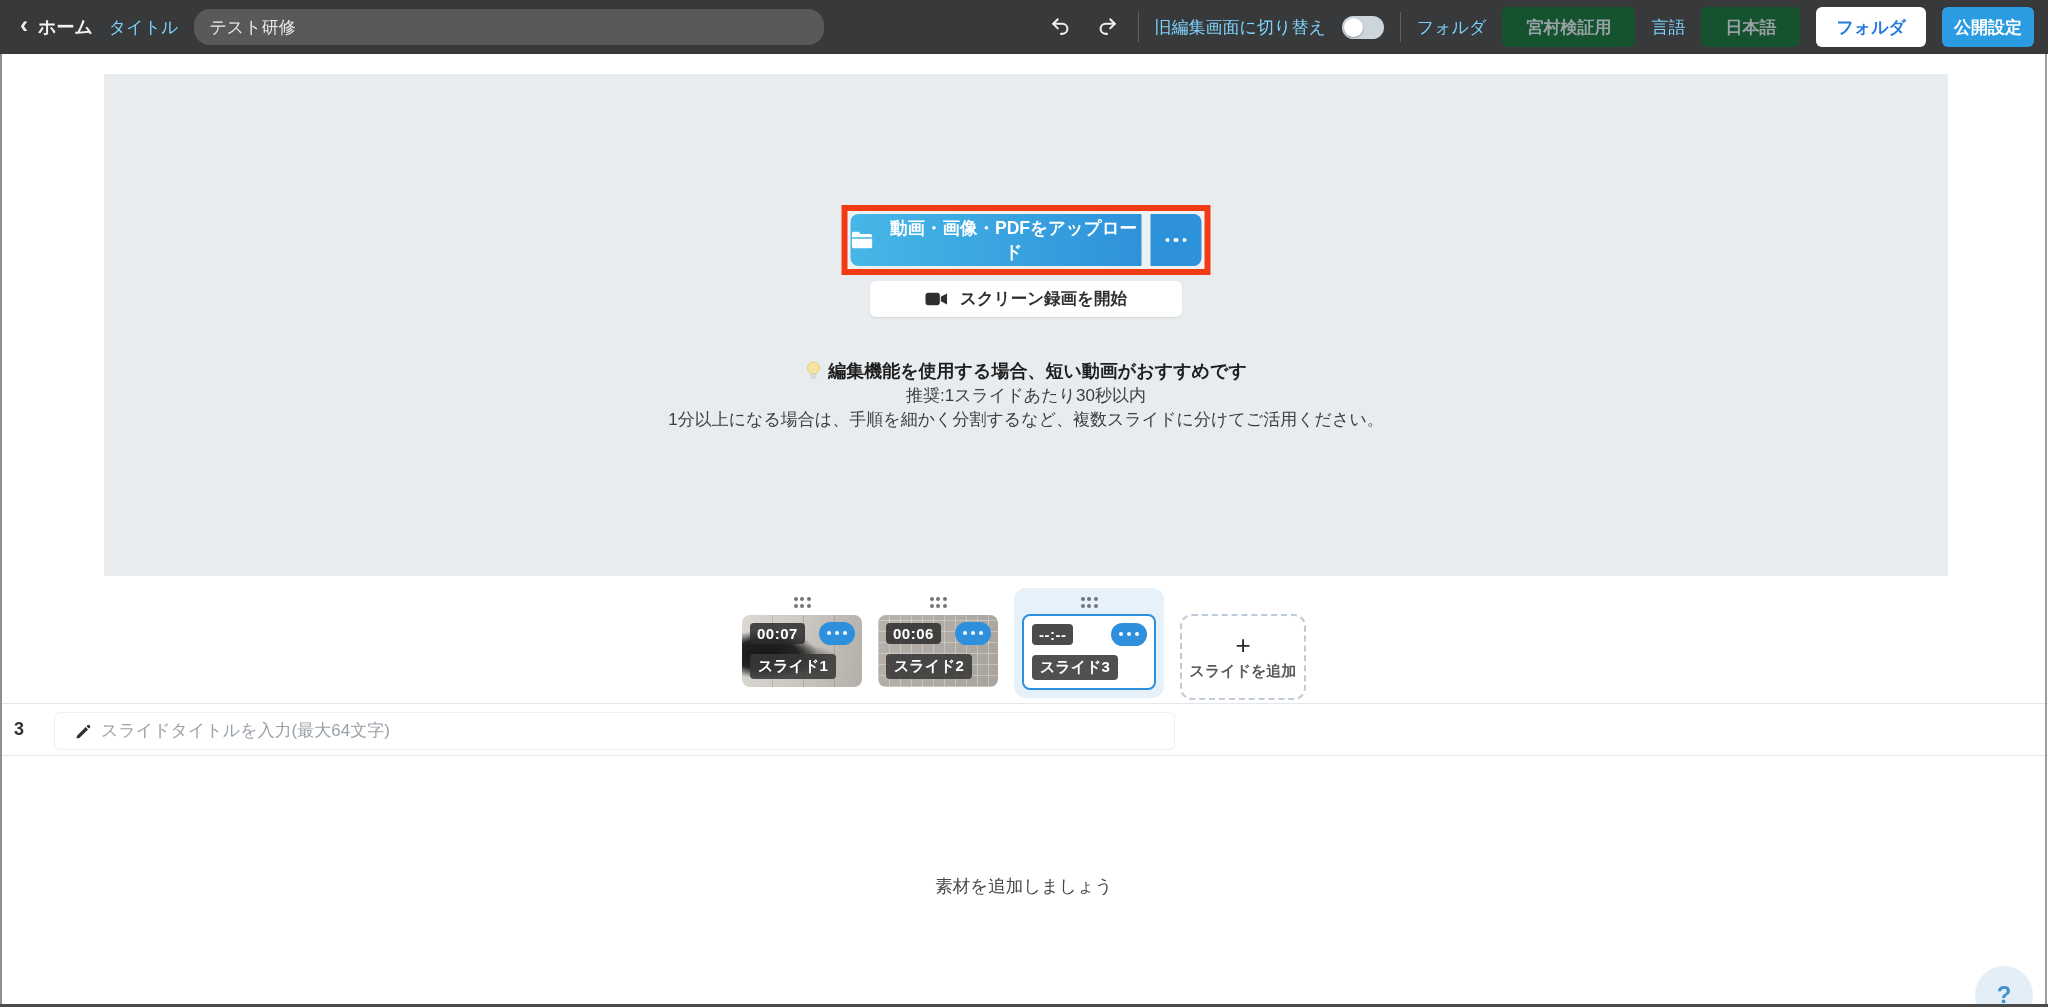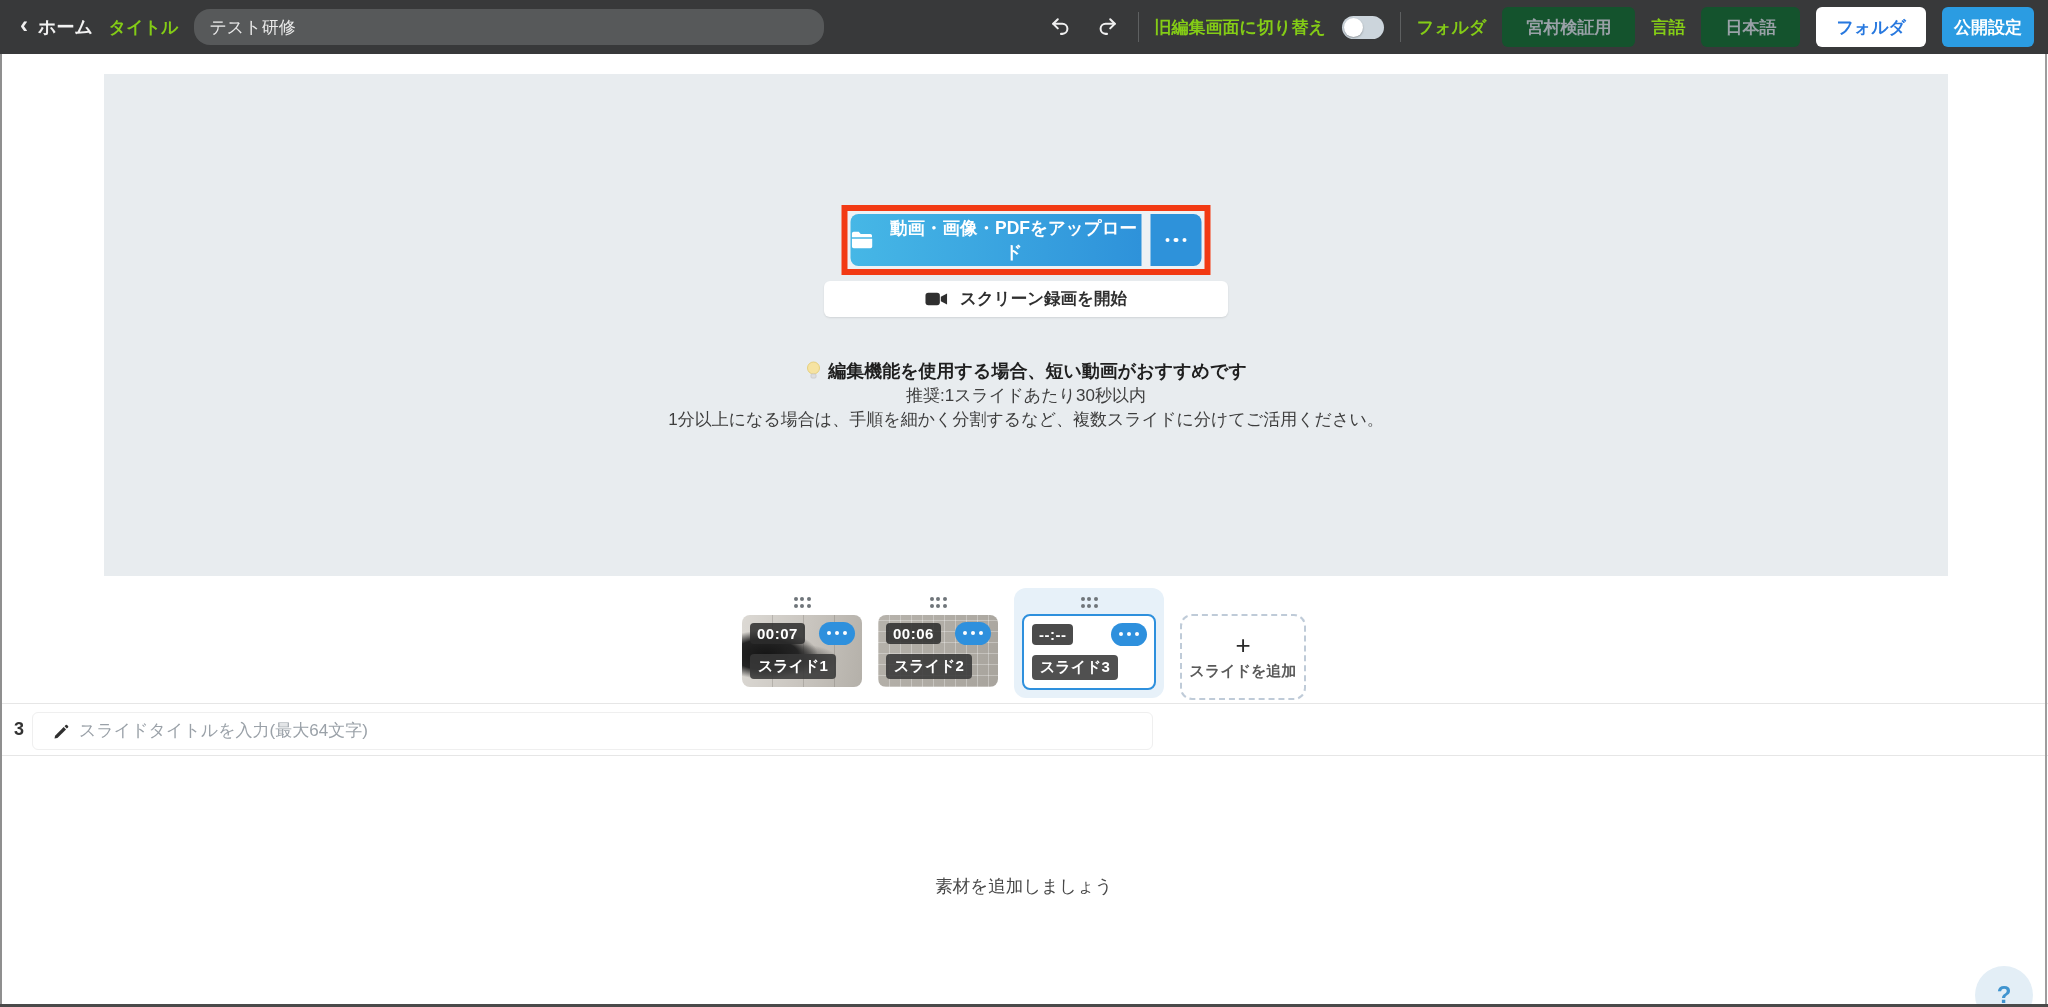--- a/index.html
+++ b/index.html
@@ -5,21 +5,21 @@
   * { margin:0; padding:0; box-sizing:border-box; }
   html,body { width:2048px; height:1007px; overflow:hidden; background:#fff;
     font-family:"Liberation Sans","DejaVu Sans",sans-serif; }
   .screen { position:relative; width:2048px; height:1007px; background:#fff; overflow:hidden; }
 
   
   .topbar { position:absolute; left:0; top:0; width:2048px; height:54px; background:#38393a;
     display:flex; align-items:center; padding:0 14px 0 20px; gap:16px; }
   .topbar .back { display:flex; align-items:center; gap:10px; color:#f2f2f2; font-size:18px; font-weight:bold; cursor:pointer; }
   .chev { font-size:24px; line-height:1; color:#f0f0f0; font-weight:bold; transform:translateY(-2px); }
-  .tb-label { color:#84cc16; font-size:17px; font-weight:bold; white-space:nowrap; }
+  .tb-label { color:#7dd3fc; font-size:17px; font-weight:normal; white-space:nowrap; }
   .title-input { width:630px; height:36px; background:#57595a; border:none; border-radius:16px;
     color:#e9e9e9; font-size:17px; padding:0 15px; outline:none; font-family:inherit; }
   .tb-spacer { flex:1; }
   .iconbtn { width:30px; height:30px; display:flex; align-items:center; justify-content:center; cursor:pointer; }
   .tb-divider { width:1px; height:30px; background:#5e6061; }
   .toggle { width:42px; height:23px; border-radius:12px; background:#ccd5dc; position:relative; cursor:pointer; flex:0 0 auto; }
   .toggle .knob { position:absolute; left:2px; top:2px; width:19px; height:19px; border-radius:50%; background:#fff;
     box-shadow:0 1px 2px rgba(0,0,0,.3); }
   .graybtn { height:40px; padding:0 24px; border-radius:6px; background:#14532d; color:#99a1a7;
     font-size:17px; font-weight:bold; border:none; white-space:nowrap; }
@@ -34,21 +34,21 @@
     border:6px solid #f23a14; padding:3px; background:#eef1f4; }
   .upload-group { display:flex; gap:9px; height:52px; }
   .upload-main { display:flex; align-items:center; justify-content:center; gap:12px; width:291px;
     background:linear-gradient(90deg,#46b7e6,#2e92da); border:none; border-radius:8px 0 0 8px;
     color:#fff; font-size:17.5px; font-weight:bold; cursor:pointer; }
   .upload-more { width:51px; background:#2e92da; border:none; border-radius:0 8px 8px 0;
     display:flex; align-items:center; justify-content:center; cursor:pointer; }
   .dots { display:flex; gap:4px; }
   .dots i { width:4.5px; height:4.5px; border-radius:50%; background:#fff; }
   .recordbtn { position:absolute; left:50%; top:207px; transform:translateX(-50%);
-    width:404px; height:36px; background:#fff; border:none; border-radius:6px;
+    width:312px; height:36px; background:#fff; border:none; border-radius:6px;
     display:flex; align-items:center; justify-content:center; gap:12px;
     color:#2f2f2f; font-size:16.5px; font-weight:bold; cursor:pointer; box-shadow:0 1px 2px rgba(0,0,0,.10); }
   .tips { position:absolute; left:0; top:284px; width:100%; text-align:center; }
   .tip-title { font-size:18px; font-weight:bold; color:#1f1f1f; line-height:26px;
     display:flex; align-items:center; justify-content:center; gap:6px; }
   .tip-line { font-size:17px; color:#3d3d3d; line-height:24px; }
 
   
   .slides-row { position:absolute; left:0; top:588px; width:100%; display:flex; justify-content:center;
     align-items:flex-start; gap:16px; }
@@ -81,21 +81,21 @@
   .add-slide { margin-top:26px; width:126px; height:86px; border:2px dashed #bfcbd8; border-radius:12px;
     background:#fff; display:flex; flex-direction:column; align-items:center; justify-content:center; gap:5px; cursor:pointer; }
   .add-plus { font-size:26px; line-height:24px; color:#2b2b2b; font-weight:normal; }
   .add-label { font-size:15px; color:#5a5a5a;font-weight:bold; }
 
   
   .title-row { position:absolute; left:0; top:703px; width:2048px; height:53px; background:#fff;
     border-top:1px solid #e6e6e6; border-bottom:1px solid #e6e6e6; }
   .slide-num { position:absolute; left:14px; top:0; height:100%; display:flex; align-items:center;
     font-size:18px; font-weight:bold; color:#333; }
-  .slide-title-box { position:absolute; left:32px; top:8px; width:1121px; height:38px;
+  .slide-title-box { position:absolute; left:54px; top:8px; width:1121px; height:38px;
     border:1px solid #efefef; border-radius:6px; background:#fff; }
   .slide-title-box svg { position:absolute; left:19px; top:10px; }
   .slide-title-input { width:100%; height:100%; border:none; outline:none; background:transparent;
     padding:0 14px 0 46px; font-size:17px; color:#333; font-family:inherit; }
   .slide-title-input::placeholder { color:#9aa1a8; opacity:1; }
 
   
   .empty-msg { position:absolute; left:0; top:874px; width:100%; text-align:center;
     font-size:17.5px; color:#484848; }
   .helpbtn { position:absolute; left:1975px; top:966px; width:58px; height:58px; border-radius:50%;

